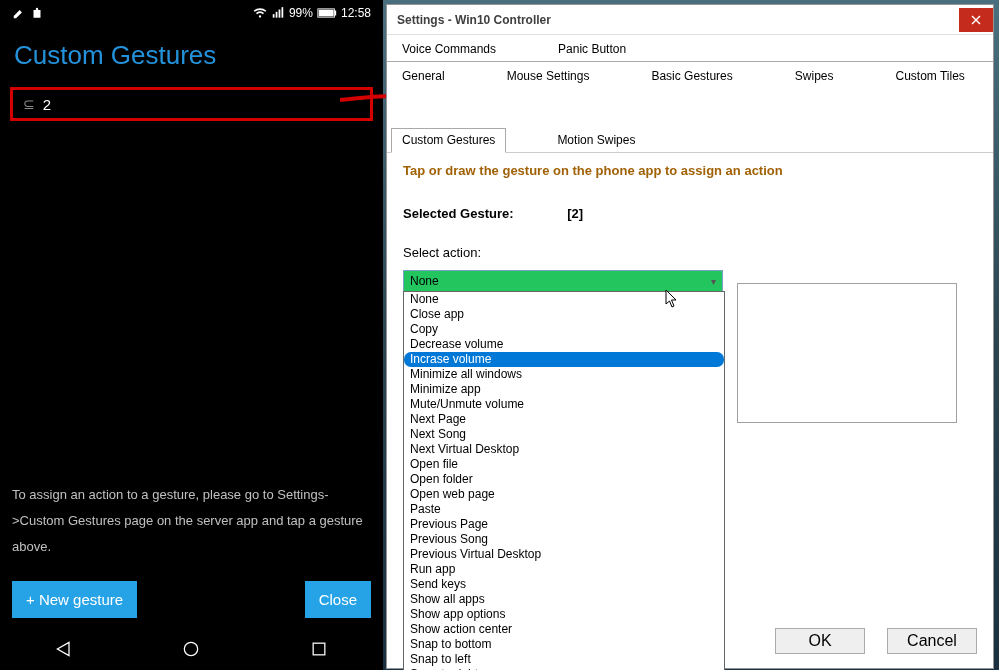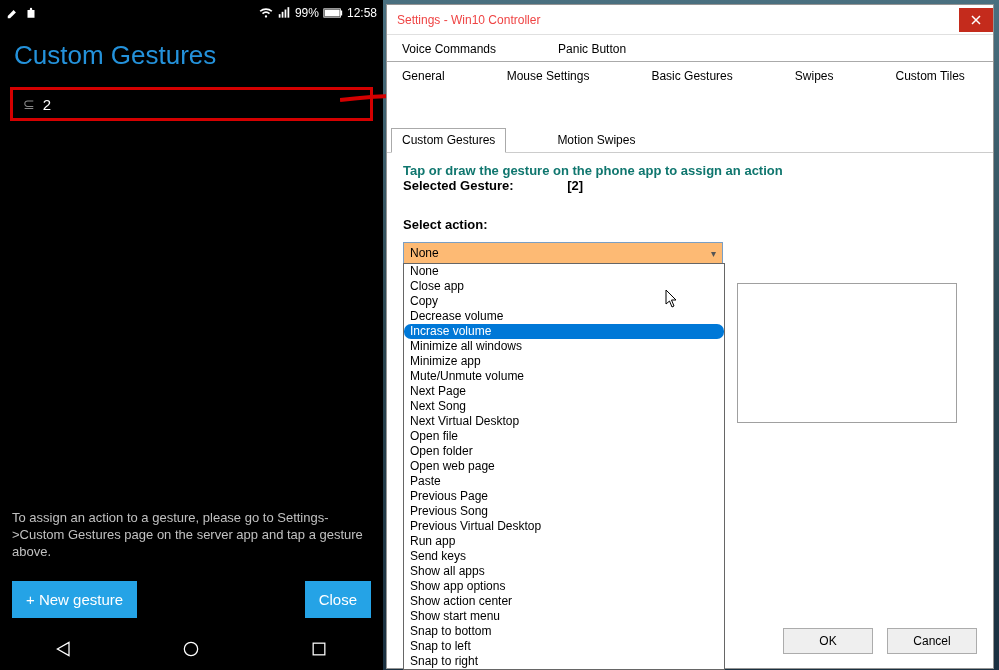--- a/index.html
+++ b/index.html
@@ -1,61 +1,61 @@
 <!DOCTYPE html>
 <html><head>
 <meta charset="utf-8">
 <style>
 * { margin: 0; padding: 0; box-sizing: border-box; font-family: "Segoe UI", Arial, sans-serif; }
 body { width: 999px; height: 670px; overflow: hidden; position: relative; background: linear-gradient(to bottom, #4a7080 0%, #2a4550 50%, #1a3040 100%); }
 
 
 .phone { position: absolute; left: 0; top: 0; width: 383px; height: 670px; background: #000; color: #fff; }
-.status-bar { display: flex; align-items: center; height: 26px; background: #000; padding: 0 6px; font-size: 12px; }
+.status-bar { display: flex; align-items: center; height: 26px; background: #000; padding: 0 12px; font-size: 12px; }
 .status-left { display: flex; gap: 4px; }
 .status-right { margin-left: auto; display: flex; align-items: center; gap: 4px; }
 .status-icon { width: 14px; height: 14px; fill: #fff; }
 .page-title { color: #2492db; font-size: 26px; font-weight: 400; padding: 14px 14px 12px; }
 .gesture-item { margin: 4px 10px; border: 3px solid #d40000; padding: 6px 10px; display: flex; align-items: center; height: 34px; }
 .gesture-glyph { color: #888; font-size: 14px; margin-right: 8px; }
 .gesture-label { color: #fff; font-size: 15px; }
-.help-text { position: absolute; bottom: 110px; left: 12px; right: 12px; color: #c0c0c0; font-size: 13px; line-height: 17px; }
+.help-text { position: absolute; bottom: 110px; left: 12px; right: 12px; color: #c0c0c0; font-size: 13px; line-height: 26px; }
 .phone-buttons { position: absolute; bottom: 52px; left: 0; right: 0; display: flex; justify-content: space-between; padding: 0 12px; }
 .phone-btn { background: #25a3e6; color: #fff; border: none; padding: 10px 14px; font-size: 15px; cursor: pointer; margin-top: 24px; }
 .nav-bar { position: absolute; bottom: 0; left: 0; right: 0; height: 42px; display: flex; justify-content: space-around; align-items: center; }
 .nav-icon { width: 20px; height: 20px; stroke: #fff; fill: none; stroke-width: 1.5; }
 
 
 .arrow { position: absolute; left: 340px; top: 80px; width: 220px; height: 60px; }
 
 
 .dialog { position: absolute; left: 386px; top: 4px; width: 608px; height: 665px; background: #fff; border: 1px solid #949494; display: flex; flex-direction: column; }
 .titlebar { display: flex; align-items: center; height: 30px; background: #fff; padding-left: 10px; font-size: 12px; border-bottom: 1px solid #e0e0e0; }
-.title-text { color: #ef4444; }
+.title-text { color: #404040; font-weight: bold; }
 .close-btn { margin-left: auto; width: 34px; height: 24px; background: #c42b1c; color: #fff; display: flex; align-items: center; justify-content: center; font-size: 12px; cursor: pointer; }
 .tab-row { display: flex; padding: 2px 4px 0; font-size: 12px; border-bottom: 1px solid #ccc; flex-wrap: wrap; gap: 40px; }
 .tab-row:nth-of-type(2) { border-bottom: 1px solid #aaa; }
 .tab { padding: 4px 10px; border: 1px solid transparent; cursor: pointer; color: #000; }
 .tab.active { border: 1px solid #aaa; border-bottom: 1px solid #fff; margin-bottom: -1px; background: #fff; }
 .dialog-body { padding: 10px 16px; position: relative; flex: 1; }
-.instructions { color: #0f766e; font-weight: bold; font-size: 13px; }
+.instructions { color: #a16207; font-weight: bold; font-size: 13px; margin-bottom: 28px; }
 .selected-row { font-size: 13px; font-weight: bold; margin-bottom: 24px; }
 .selected-val { display: inline-block; margin-left: 50px; }
-.select-label { font-size: 13px; font-weight: bold; margin-bottom: 10px; display: block; }
-.combo { width: 320px; height: 22px; border: 1px solid #7a9fc4; background: #fdba74; display: flex; align-items: center; padding: 0 6px; font-size: 12px; position: relative; cursor: pointer; }
+.select-label { font-size: 13px; font-weight: normal; margin-bottom: 10px; display: block; }
+.combo { width: 320px; height: 22px; border: 1px solid #7a9fc4; background: #22c55e; display: flex; align-items: center; padding: 0 6px; font-size: 12px; position: relative; cursor: pointer; }
 .combo-arrow { margin-left: auto; font-size: 10px; color: #555; }
 .dropdown { position: absolute; top: 100%; left: -1px; width: 322px; max-height: 460px; overflow-y: auto; background: #fff; border: 1px solid #666; z-index: 20; }
 .dropdown::-webkit-scrollbar { width: 17px; }
 .dropdown::-webkit-scrollbar-track { background: #f0f0f0; }
 .dropdown::-webkit-scrollbar-thumb { background: #c0c0c0; border: 1px solid #a0a0a0; }
 .dd-item { padding: 0 6px; font-size: 12px; line-height: 15px; color: #000; cursor: pointer; }
 .dd-item[data-sel="true"] { background: #0078d7; color: #fff; border-radius: 7px; }
 .preview-box { position: absolute; left: 350px; top: 130px; width: 220px; height: 140px; border: 1px solid #a0a0a0; background: #fff; }
 .dlg-buttons { position: absolute; bottom: 14px; right: 16px; display: flex; gap: 14px; }
-.win-btn { width: 90px; height: 26px; font-size: 12px; background: #efefef; border: 1px solid #acacac; cursor: pointer; }
+.win-btn { width: 90px; height: 26px; font-size: 16px; background: #efefef; border: 1px solid #acacac; cursor: pointer; margin-left: 8px; }
 .cursor-img { position: absolute; left: 665px; top: 289px; width: 14px; height: 20px; z-index: 30; }
 </style>
 </head>
 <body>
 
 <div class="phone">
   <div class="status-bar">
     <div class="status-left">
       <svg class="status-icon" viewBox="0 0 24 24">
           <path d="M3 17v4h4L17 11l-4-4L3 17z" fill="#fff"></path>
@@ -168,21 +168,20 @@
           <div class="dd-item">Open web page</div>
           <div class="dd-item">Paste</div>
           <div class="dd-item">Previous Page</div>
           <div class="dd-item">Previous Song</div>
           <div class="dd-item">Previous Virtual Desktop</div>
           <div class="dd-item">Run app</div>
           <div class="dd-item">Send keys</div>
           <div class="dd-item">Show all apps</div>
           <div class="dd-item">Show app options</div>
           <div class="dd-item">Show action center</div>
-          <div class="dd-item">Show start menu</div>
           <div class="dd-item">Snap to bottom</div>
           <div class="dd-item">Snap to left</div>
           <div class="dd-item">Snap to right</div>
         </div>
     </div>
 
     <div class="dlg-buttons">
       <button class="win-btn">OK</button>
       <button class="win-btn">Cancel</button>
     </div>

